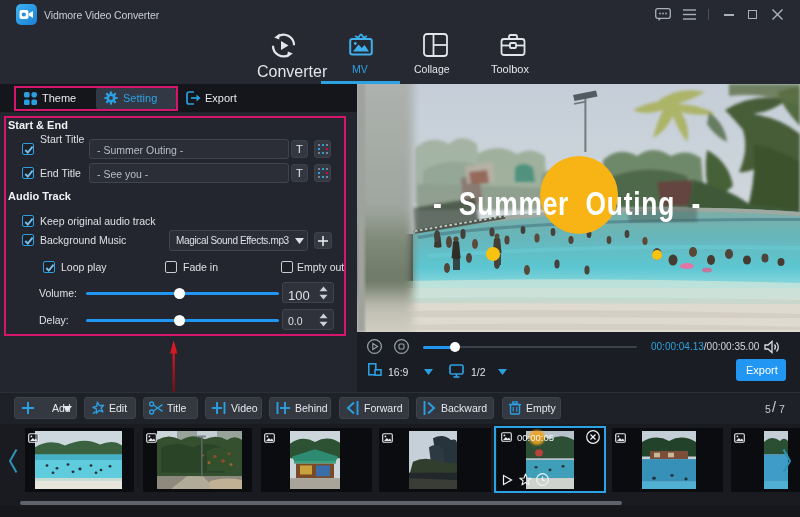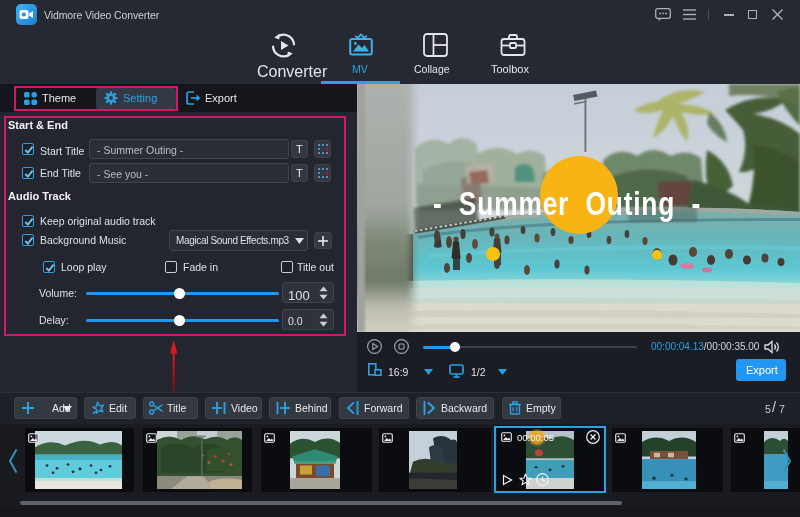--- a/index.html
+++ b/index.html
@@ -128,21 +128,21 @@
 
   <div class="abs" style="left:4px;top:116px;width:342px;height:220px;border:2.5px solid #d6156c;"></div>
 
   <div class="abs txt" style="left:8px;top:119px;font-size:11px;font-weight:bold;color:#f0f2f5;">Start &amp; End</div>
 
   <div class="cb" style="left:22px;top:143px;">
       <svg width="12" height="12" viewBox="0 0 12 12">
         <path d="M2.3 6 L4.8 8.6 L9.6 2.6" fill="none" stroke="#77bce8" stroke-width="2"></path>
       </svg>
     </div>
-  <div class="abs txt lbl" style="left:40px;top:145px;">Start Title</div>
+  <div class="abs txt lbl" style="left:40px;top:133px;">Start Title</div>
   <div class="abs" style="left:89px;top:139px;width:200px;height:20px;background:#2b2e37;border:1px solid #40444e;border-radius:3px;"></div>
   <div class="abs txt" style="left:97px;top:144px;font-size:10.5px;color:#b9bec7;">- Summer Outing -</div>
   <div class="btn" style="left:291px;top:140px;width:17px;height:18px;"></div>
   <div class="abs txt" style="left:296px;top:143px;font-size:11px;color:#e6e8ec;">T</div>
   <div class="btn" style="left:314px;top:140px;width:17px;height:18px;"></div>
   <svg class="abs" style="left:317.5px;top:144px;" width="10" height="10" viewBox="0 0 10 10">
     <g fill="#7c8594">
         <rect x="0" y="0" width="2" height="2"></rect>
         <rect x="4" y="0" width="2" height="2" fill="#2b9fe0"></rect>
         <rect x="8" y="0" width="2" height="2"></rect>
@@ -208,21 +208,21 @@
 
   <div class="cb" style="left:43px;top:261px;">
       <svg width="12" height="12" viewBox="0 0 12 12">
         <path d="M2.3 6 L4.8 8.6 L9.6 2.6" fill="none" stroke="#77bce8" stroke-width="2"></path>
       </svg>
     </div>
   <div class="abs txt lbl" style="left:61px;top:261px;">Loop play</div>
   <div class="cb off" style="left:165px;top:261px;"></div>
   <div class="abs txt lbl" style="left:183px;top:261px;">Fade in</div>
   <div class="cb off" style="left:281px;top:261px;"></div>
-  <div class="abs txt lbl" style="left:297px;top:261px;">Title out</div>
+  <div class="abs txt lbl" style="left:297px;top:261px;">Empty out</div>
 
   <div class="abs txt lbl" style="left:39px;top:287px;">Volume:</div>
   <div class="abs" style="left:86px;top:292px;width:193px;height:2.6px;background:#2196f3;border-radius:2px;"></div>
   <div class="abs" style="left:174px;top:288px;width:11px;height:11px;border-radius:50%;background:#fff;"></div>
   <div class="abs" style="left:282px;top:282px;width:52px;height:21px;background:#2f323b;border:1px solid #40444e;border-radius:3px;"></div>
   <div class="abs txt" style="left:288px;top:288px;font-size:13px;color:#dde0e6;">100</div>
   <svg class="abs" style="left:319px;top:286px;" width="9" height="14" viewBox="0 0 9 14">
       <path d="M0.5 5.2 L8.5 5.2 L4.5 0.5 Z" fill="#ccd0d6"></path>
       <path d="M0.5 8.8 L8.5 8.8 L4.5 13.5 Z" fill="#ccd0d6"></path>
     </svg>

